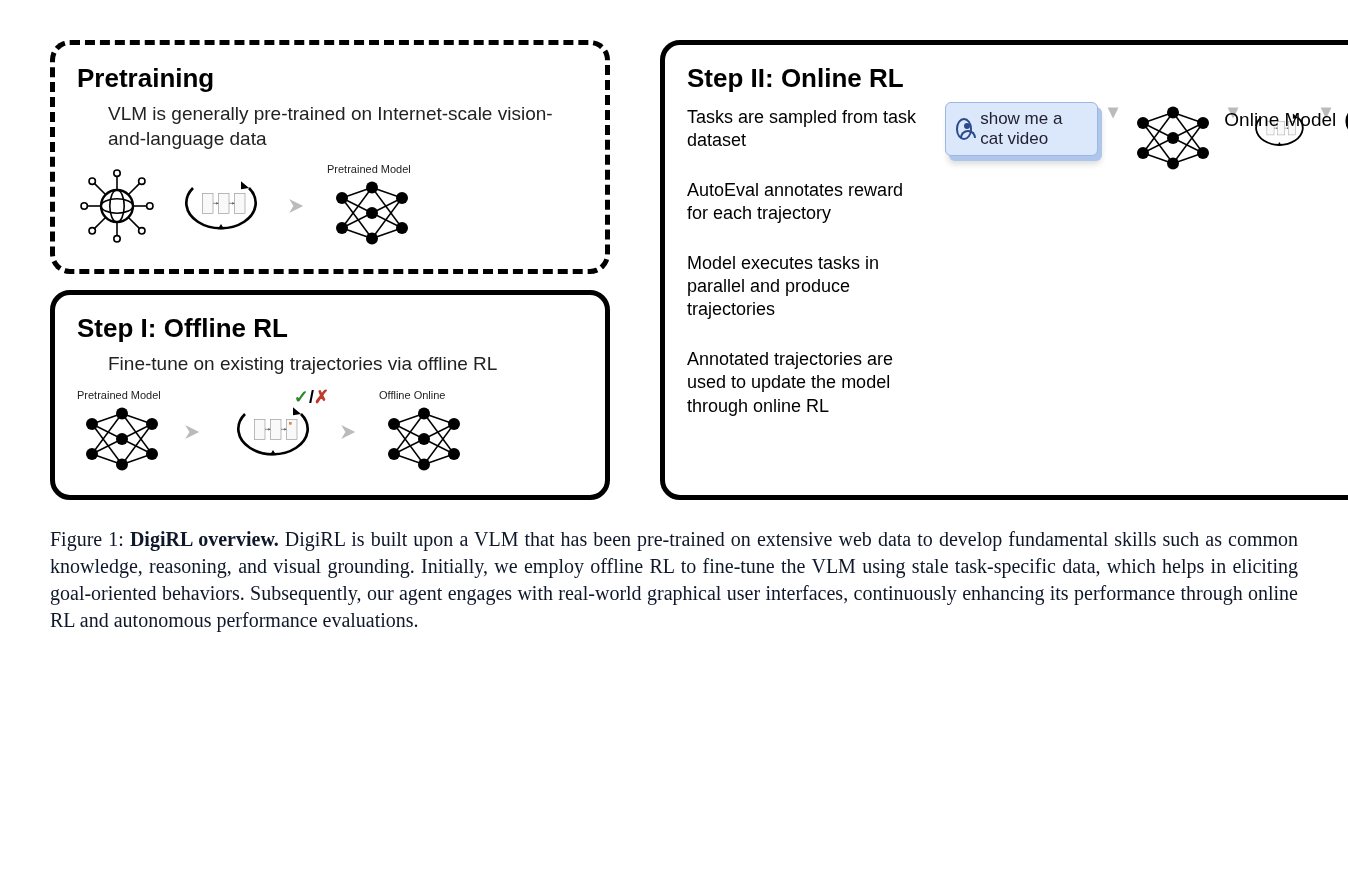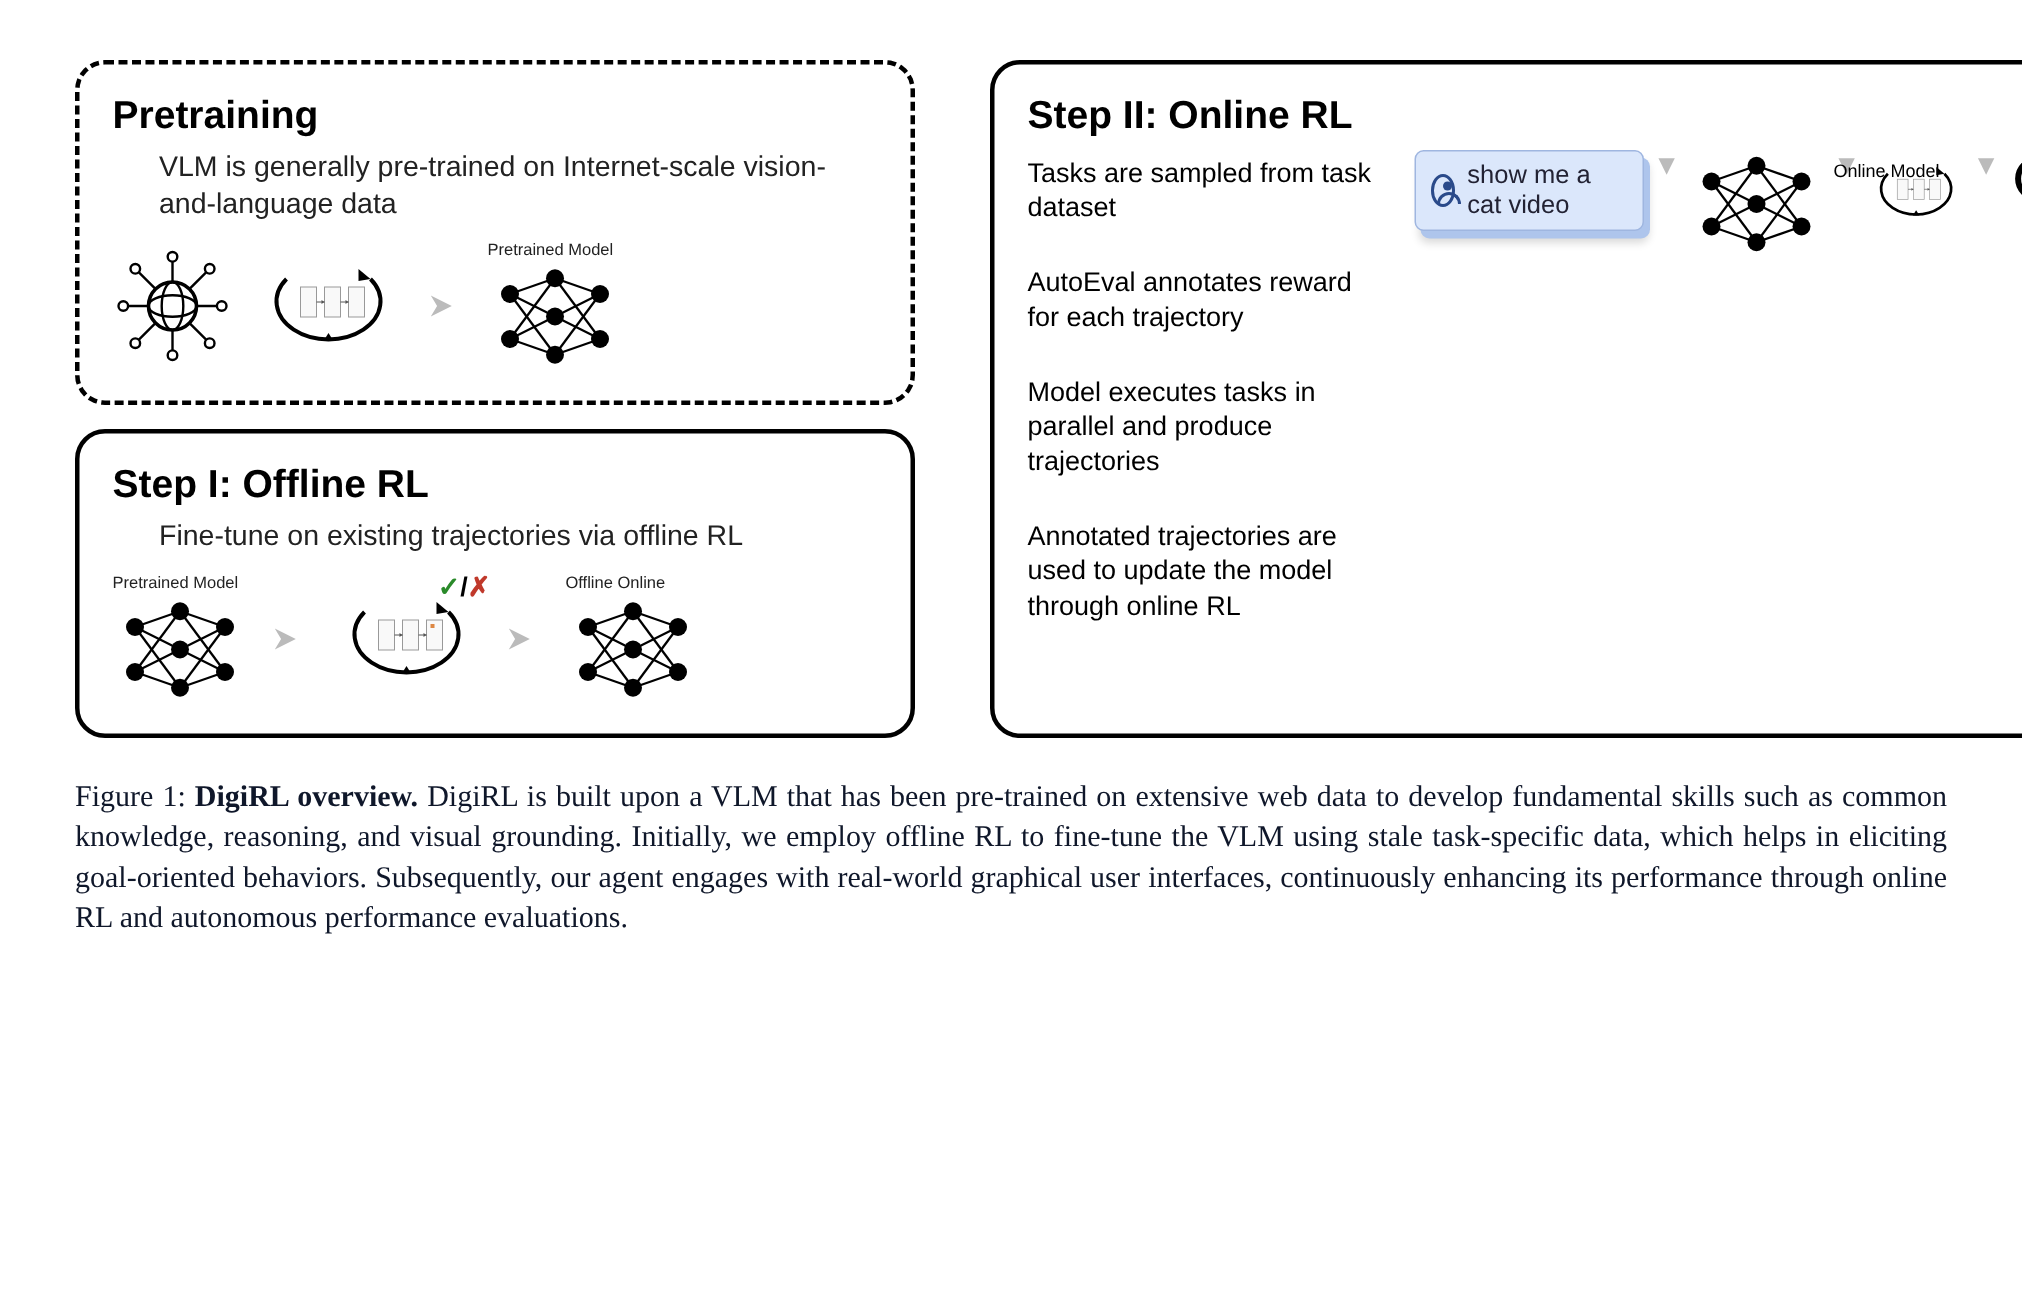--- a/index.html
+++ b/index.html
@@ -17,21 +17,21 @@
     gap: 18px;
     align-items: stretch;
   }
   .left-col {
     display: flex;
     flex-direction: column;
     gap: 16px;
     flex: 0 0 560px;
   }
   .panel {
-    border: 3px solid #000000;
+    border: 5px solid #000000;
     border-radius: 20px;
     padding: 18px 22px 20px 22px;
     background: #fff;
   }
   .panel.dashed {
     border-style: dashed;
   }
   .panel-title {
     font-size: 26px;
     font-weight: 700;
@@ -109,21 +109,21 @@
     width: 12px; height: 6px;
     border: 2px solid #2a4a8a;
     border-bottom: none;
     border-radius: 10px 10px 0 0;
     left: 2px; top: 10px;
   }
   .side-label {
     position: absolute;
     left: 100%;
     margin-left: 6px;
-    font-size: 12px;
+    font-size: 19px;
     white-space: nowrap;
   }
   .flow-item { position: relative; display:flex; align-items:center; }
 
   
   .loop-arrow {
     position: absolute;
     right: -58px;
     top: 84px;
     bottom: 8px;

